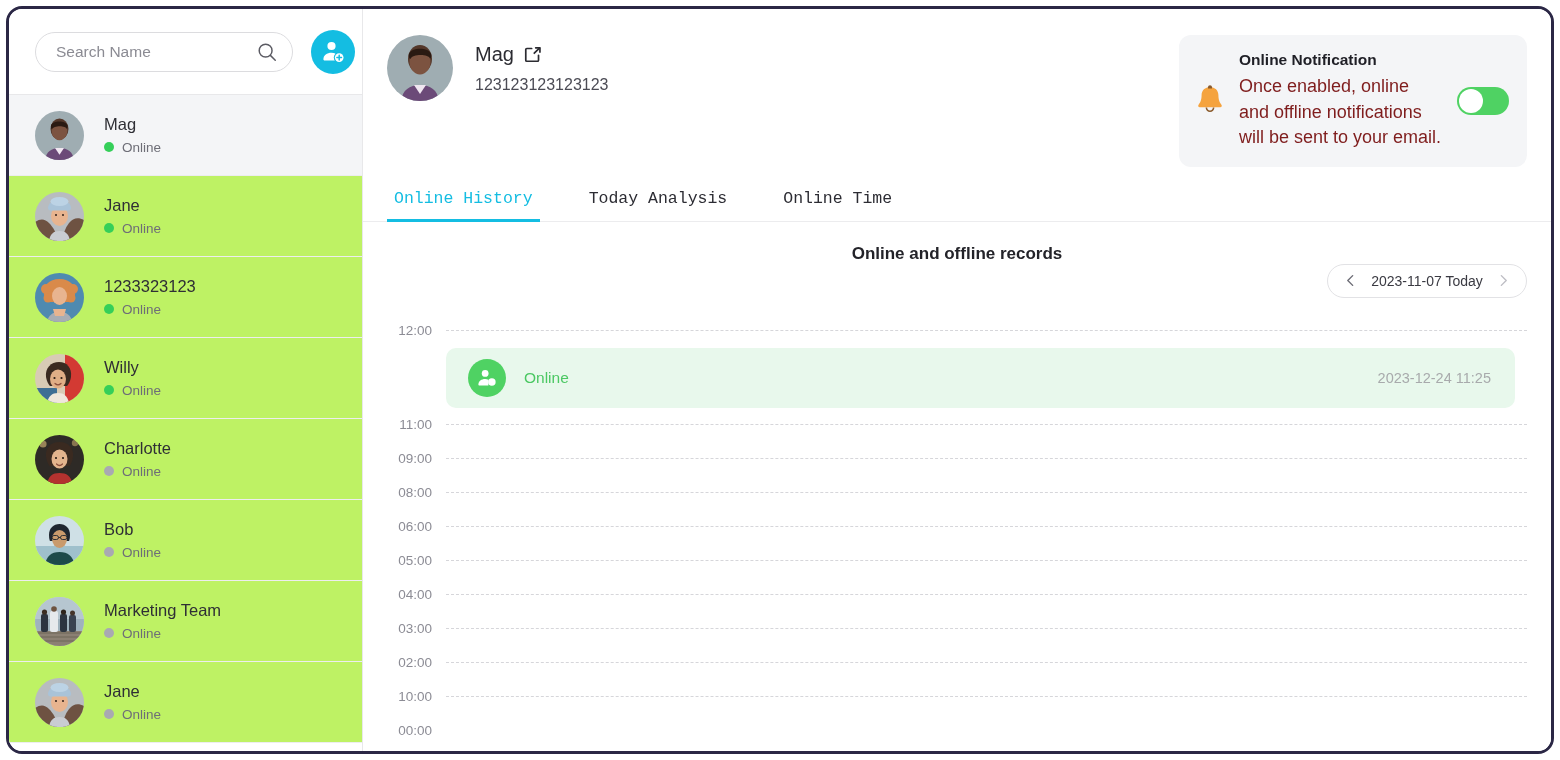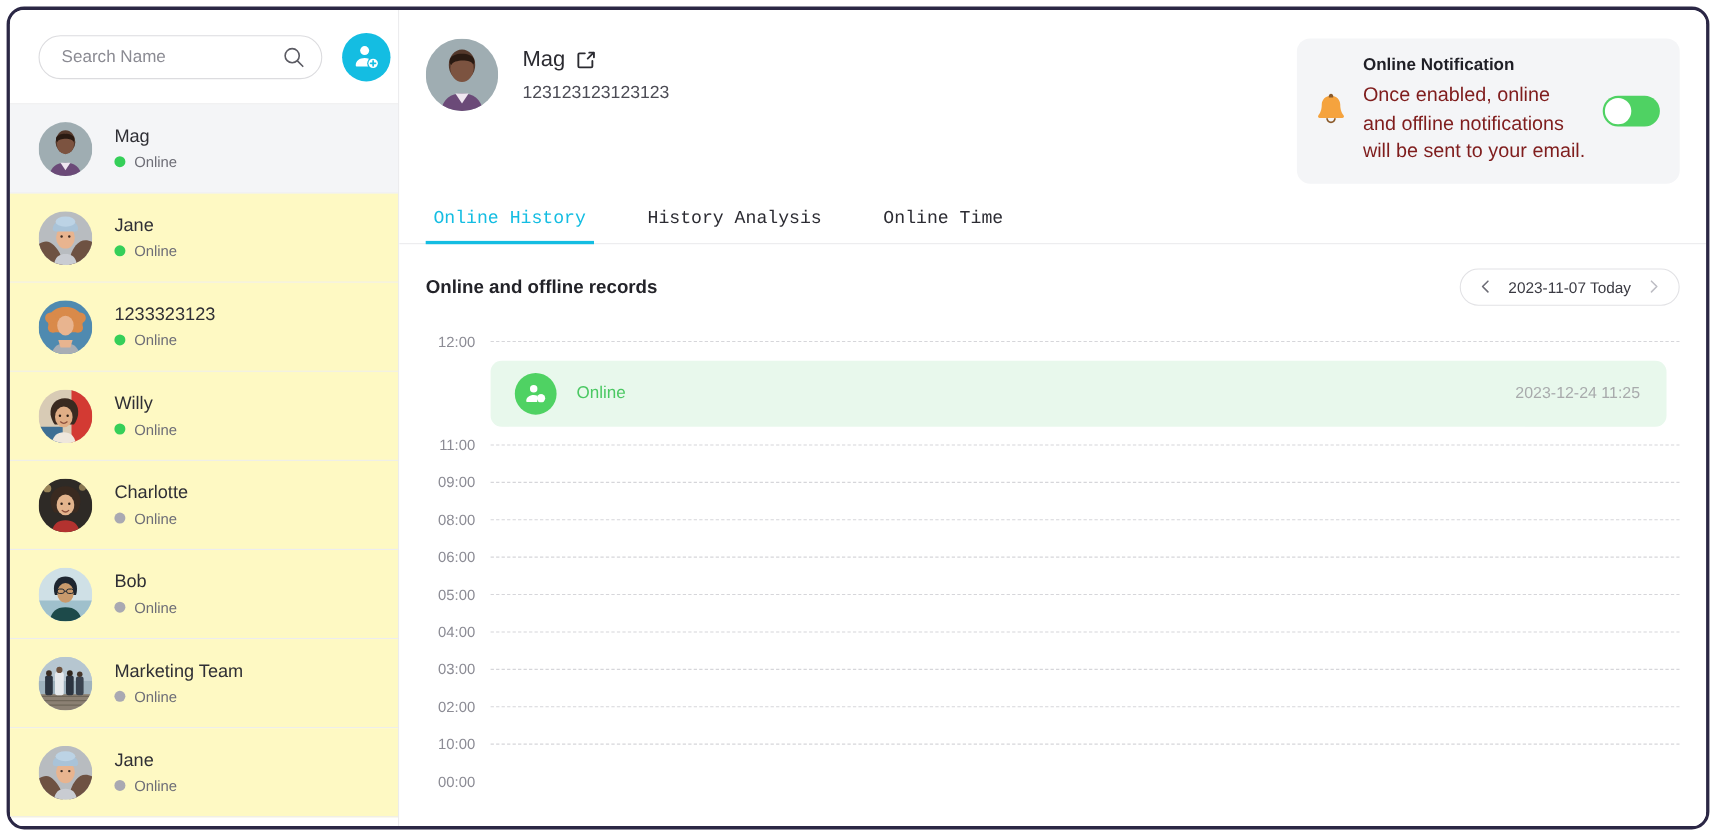--- a/index.html
+++ b/index.html
@@ -88,21 +88,21 @@
   .contact-list::-webkit-scrollbar { width: 0px; }
 
   .contact-row {
     height: 81px;
     display: flex;
     align-items: center;
     padding: 0 0 0 26px;
     gap: 20px;
     border-bottom: 1px solid #ededef;
     cursor: pointer;
-    background: #fef9c3;
+    background: #bef264;
   }
   .contact-row.selected { background: #f4f5f7; }
 
   .avatar {
     width: 49px; height: 49px;
     border-radius: 50%;
     flex-shrink: 0;
     overflow: hidden;
     position: relative;
   }
@@ -225,20 +225,21 @@
     display: flex;
     flex-direction: column;
     min-height: 0;
     padding: 0 24px 0 24px;
   }
   .records-head {
     display: flex;
     align-items: center;
     padding: 22px 0 16px 0;
     flex-shrink: 0;
+    flex-direction: column;
   }
   .records-title { font-size: 17px; color: #232329; font-weight: bold; }
   .date-nav {
     margin-left: auto;
     height: 34px;
     min-width: 200px;
     border: 1px solid #e2e2e5;
     border-radius: 17px;
     display: flex;
     align-items: center;
@@ -548,21 +549,21 @@
         </div>
         <div class="toggle">
           <div class="knob"></div>
         </div>
       </div>
 
     </div>
 
     <nav class="tabs" id="tabs">
         <button class="tab active">Online History</button>
-        <button class="tab">History Analysis</button>
+        <button class="tab">Today Analysis</button>
         <button class="tab">Online Time</button>
       </nav>
 
     <div class="records">
 
       <div class="records-head">
         <span class="records-title">Online and offline records</span>
         <div class="date-nav">
           <svg class="chev" viewBox="0 0 12 12" fill="none">
             <path d="M8 1.5 3.5 6 8 10.5" stroke="#6c6c75" stroke-width="1.3" stroke-linecap="round" stroke-linejoin="round"></path>

